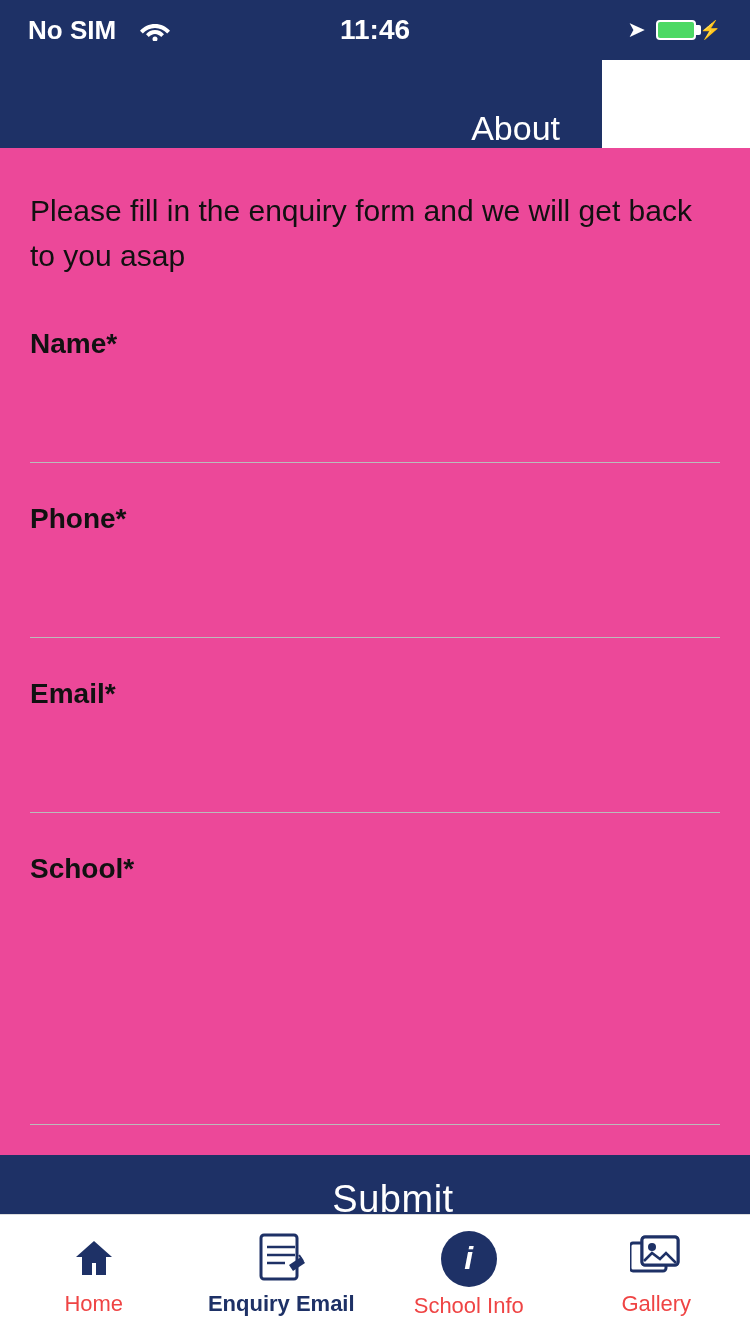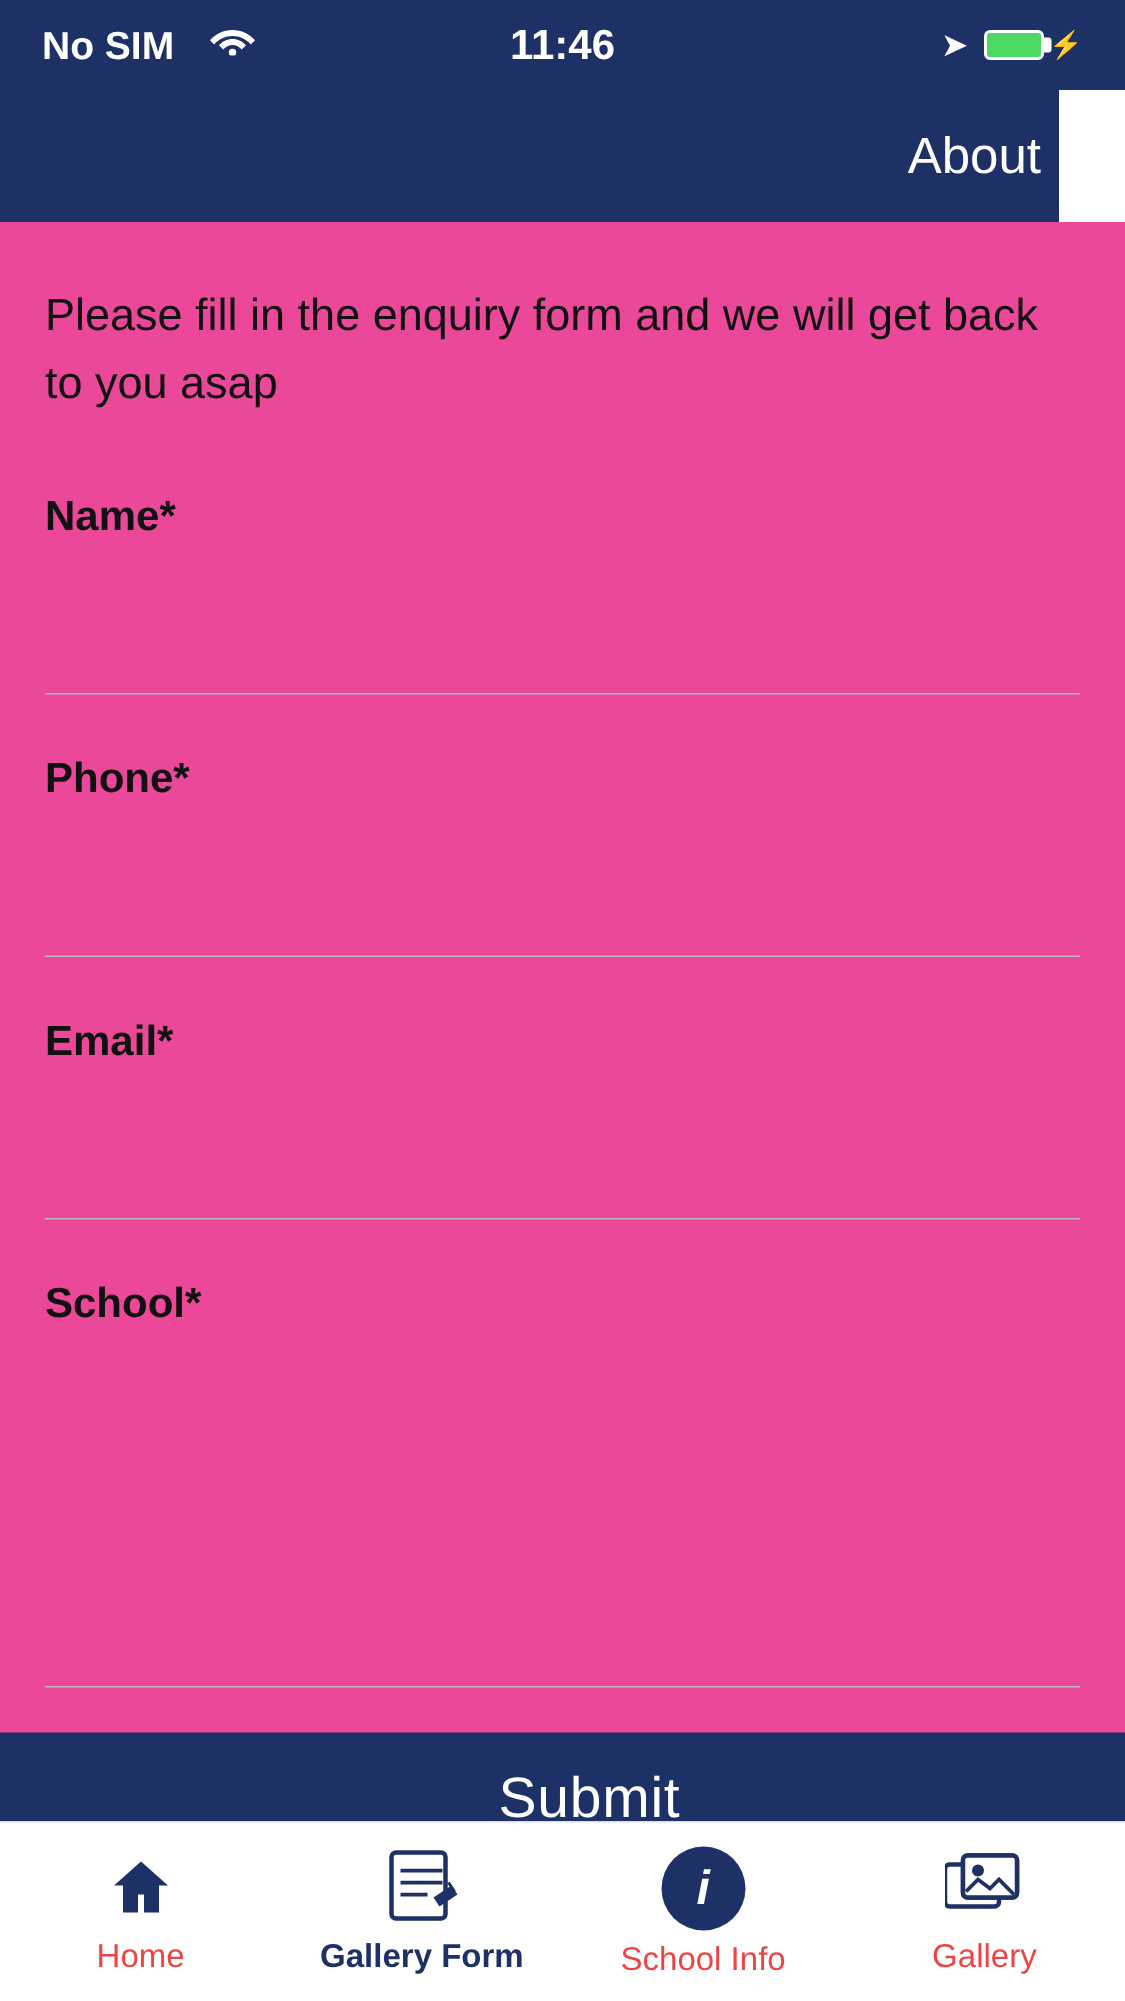--- a/index.html
+++ b/index.html
@@ -18,20 +18,21 @@
       width: 750px;
       height: 60px;
       background: #1e3166;
       display: flex;
       align-items: center;
       justify-content: space-between;
       padding: 0 28px;
     }
     .status-bar-left {
       display: flex;
+      align-items: center;
       gap: 24px;
       color: #fff;
       font-size: 26px;
       font-weight: 600;
     }
     .status-bar-center {
       color: #fff;
       font-size: 28px;
       font-weight: 600;
       position: absolute;
@@ -77,27 +78,27 @@
       color: #fff;
       font-size: 18px;
     }
     .location-icon {
       font-size: 22px;
       color: #fff;
     }
 
     
     .nav-bar {
-      width: 706px;
+      width: 602px;
       height: 88px;
       background: #1e3166;
       display: flex;
-      align-items: center;
+      align-items: flex-end;
       justify-content: flex-end;
-      padding: 0 12px;
+      padding: 0 42px;
     }
     .nav-title {
       color: #fff;
       font-size: 34px;
       font-weight: 400;
     }
 
     
     .content {
       padding: 40px 30px 0 30px;
@@ -284,21 +285,21 @@
     <div class="tab-icon">
       <svg width="48" height="52" viewBox="0 0 48 52" fill="none">
         <rect x="4" y="2" width="36" height="44" rx="3" stroke="#1e3166" stroke-width="3" fill="white"></rect>
         <line x1="10" y1="14" x2="38" y2="14" stroke="#1e3166" stroke-width="2.5"></line>
         <line x1="10" y1="22" x2="38" y2="22" stroke="#1e3166" stroke-width="2.5"></line>
         <line x1="10" y1="30" x2="28" y2="30" stroke="#1e3166" stroke-width="2.5"></line>
         <path d="M32 32 L44 24 L48 30 L36 38 Z" fill="#1e3166"></path>
         <line x1="42" y1="22" x2="46" y2="28" stroke="#1e3166" stroke-width="2"></line>
       </svg>
     </div>
-    <span class="tab-label-bold">Gallery Form</span>
+    <span class="tab-label-bold">Enquiry Email</span>
   </div>
 
   <div class="tab-item">
     <div class="tab-circle-icon">
       <span style="font-style:italic; font-size:32px; font-weight:900;">i</span>
     </div>
     <span class="tab-label">School Info</span>
   </div>
 
   <div class="tab-item">

